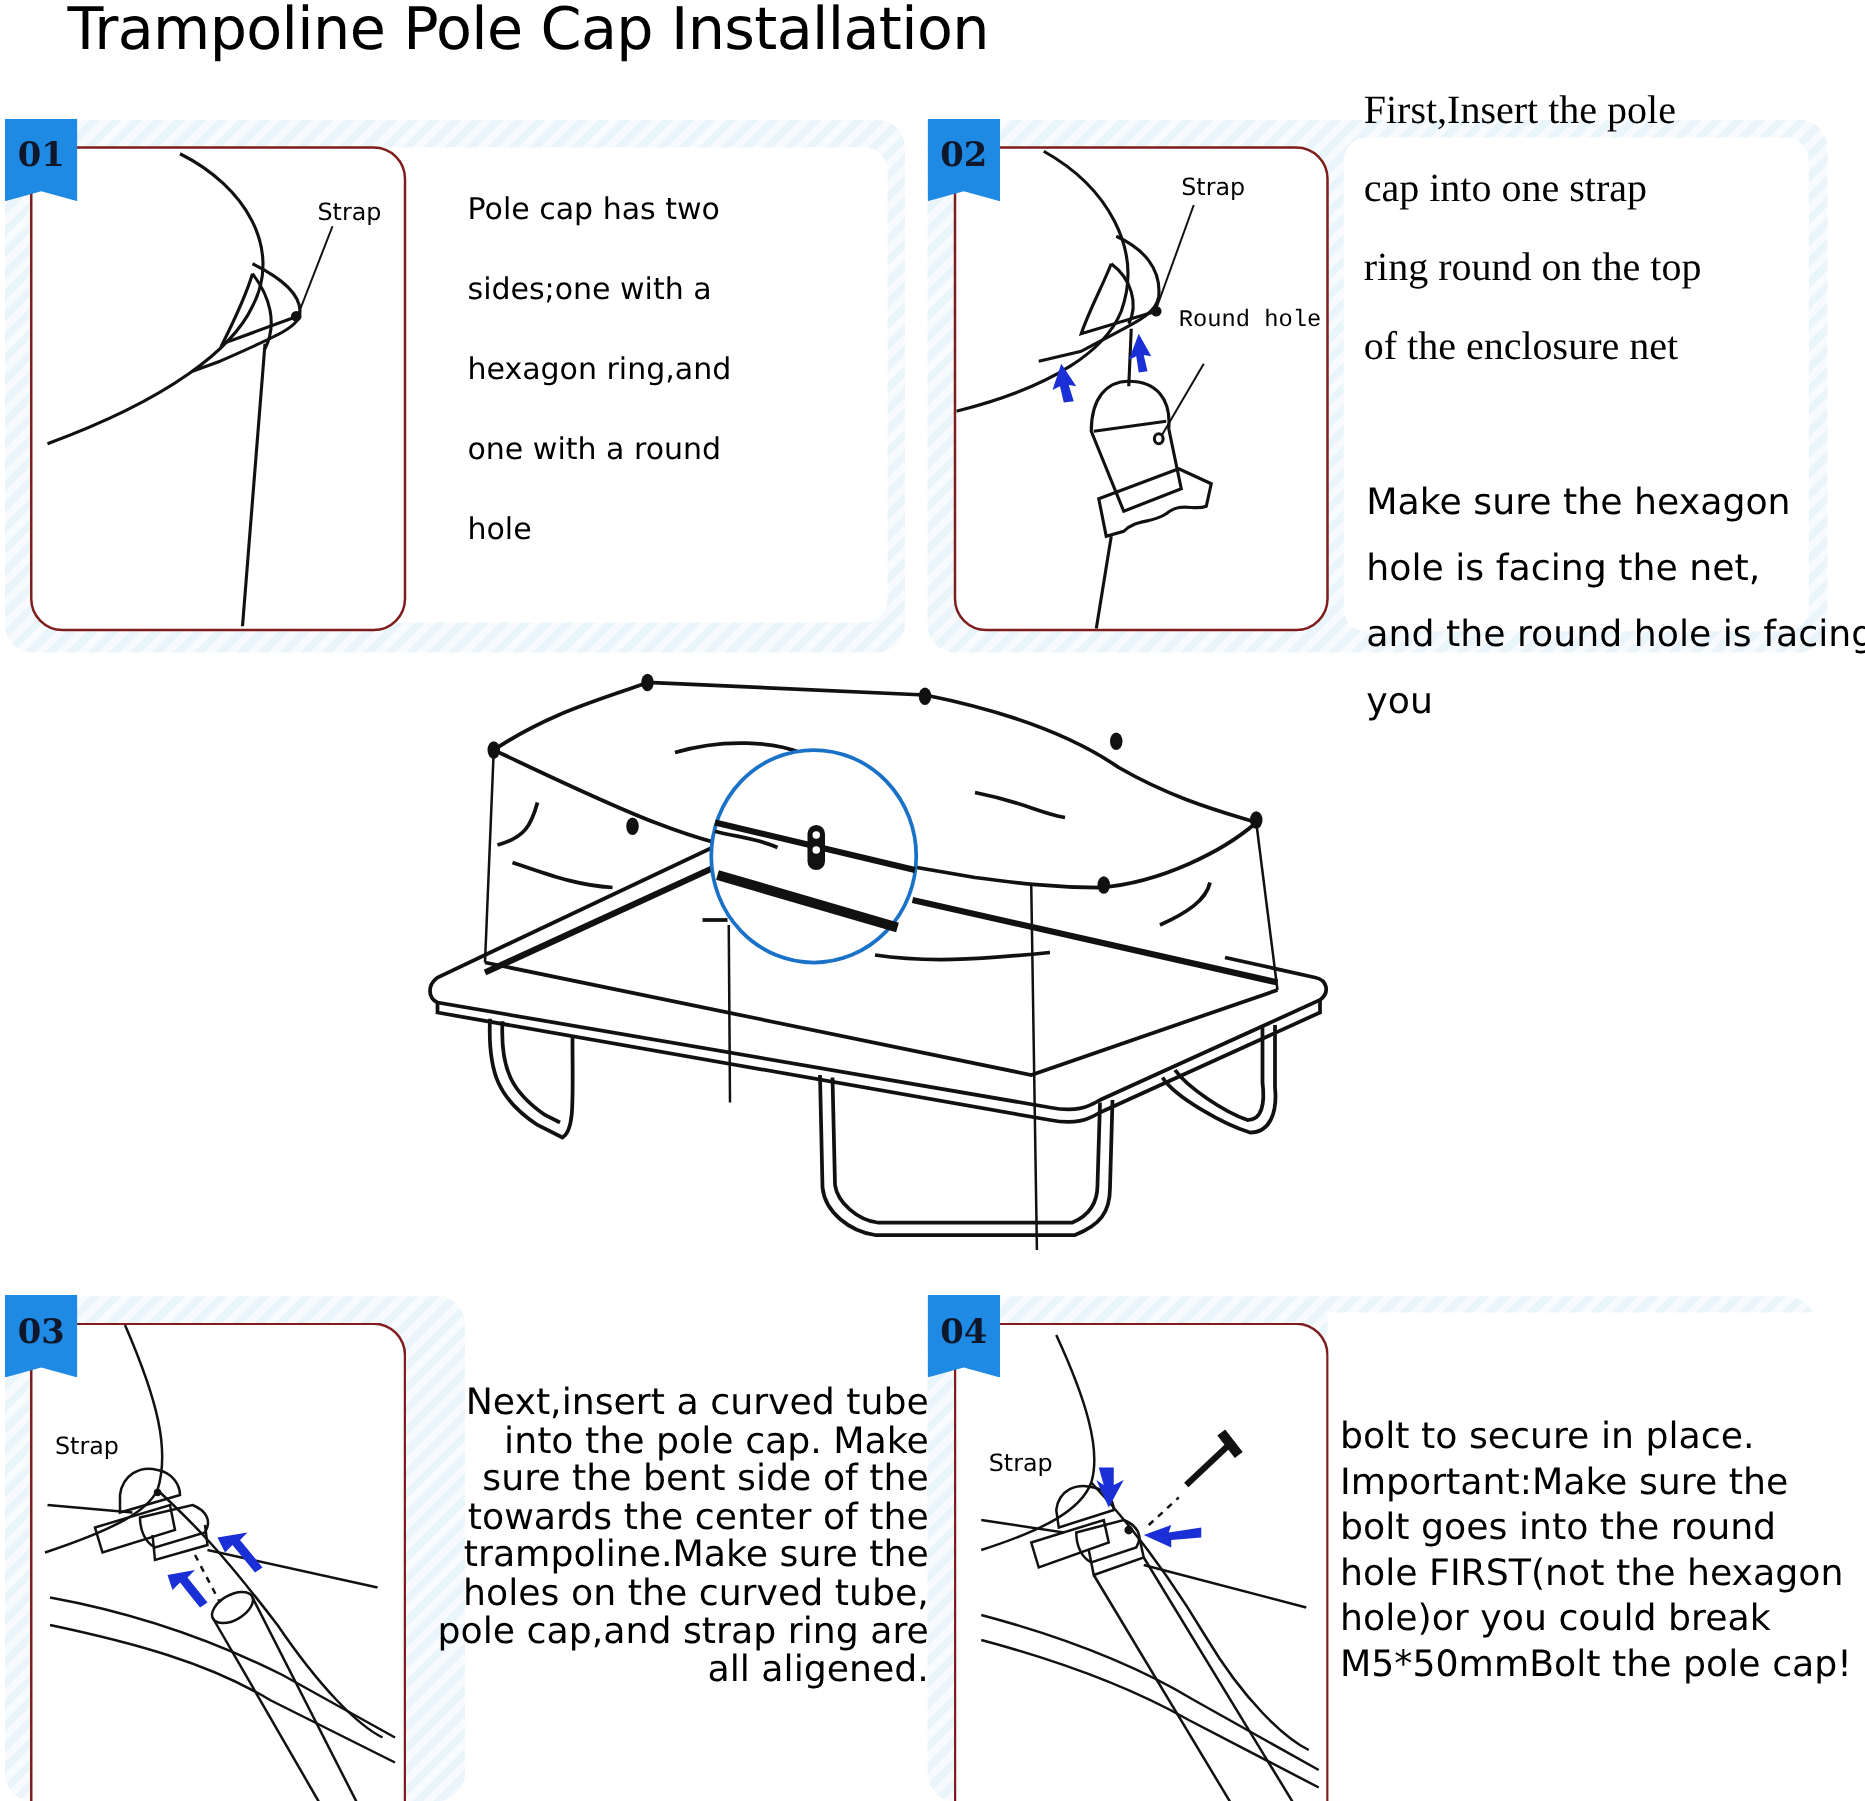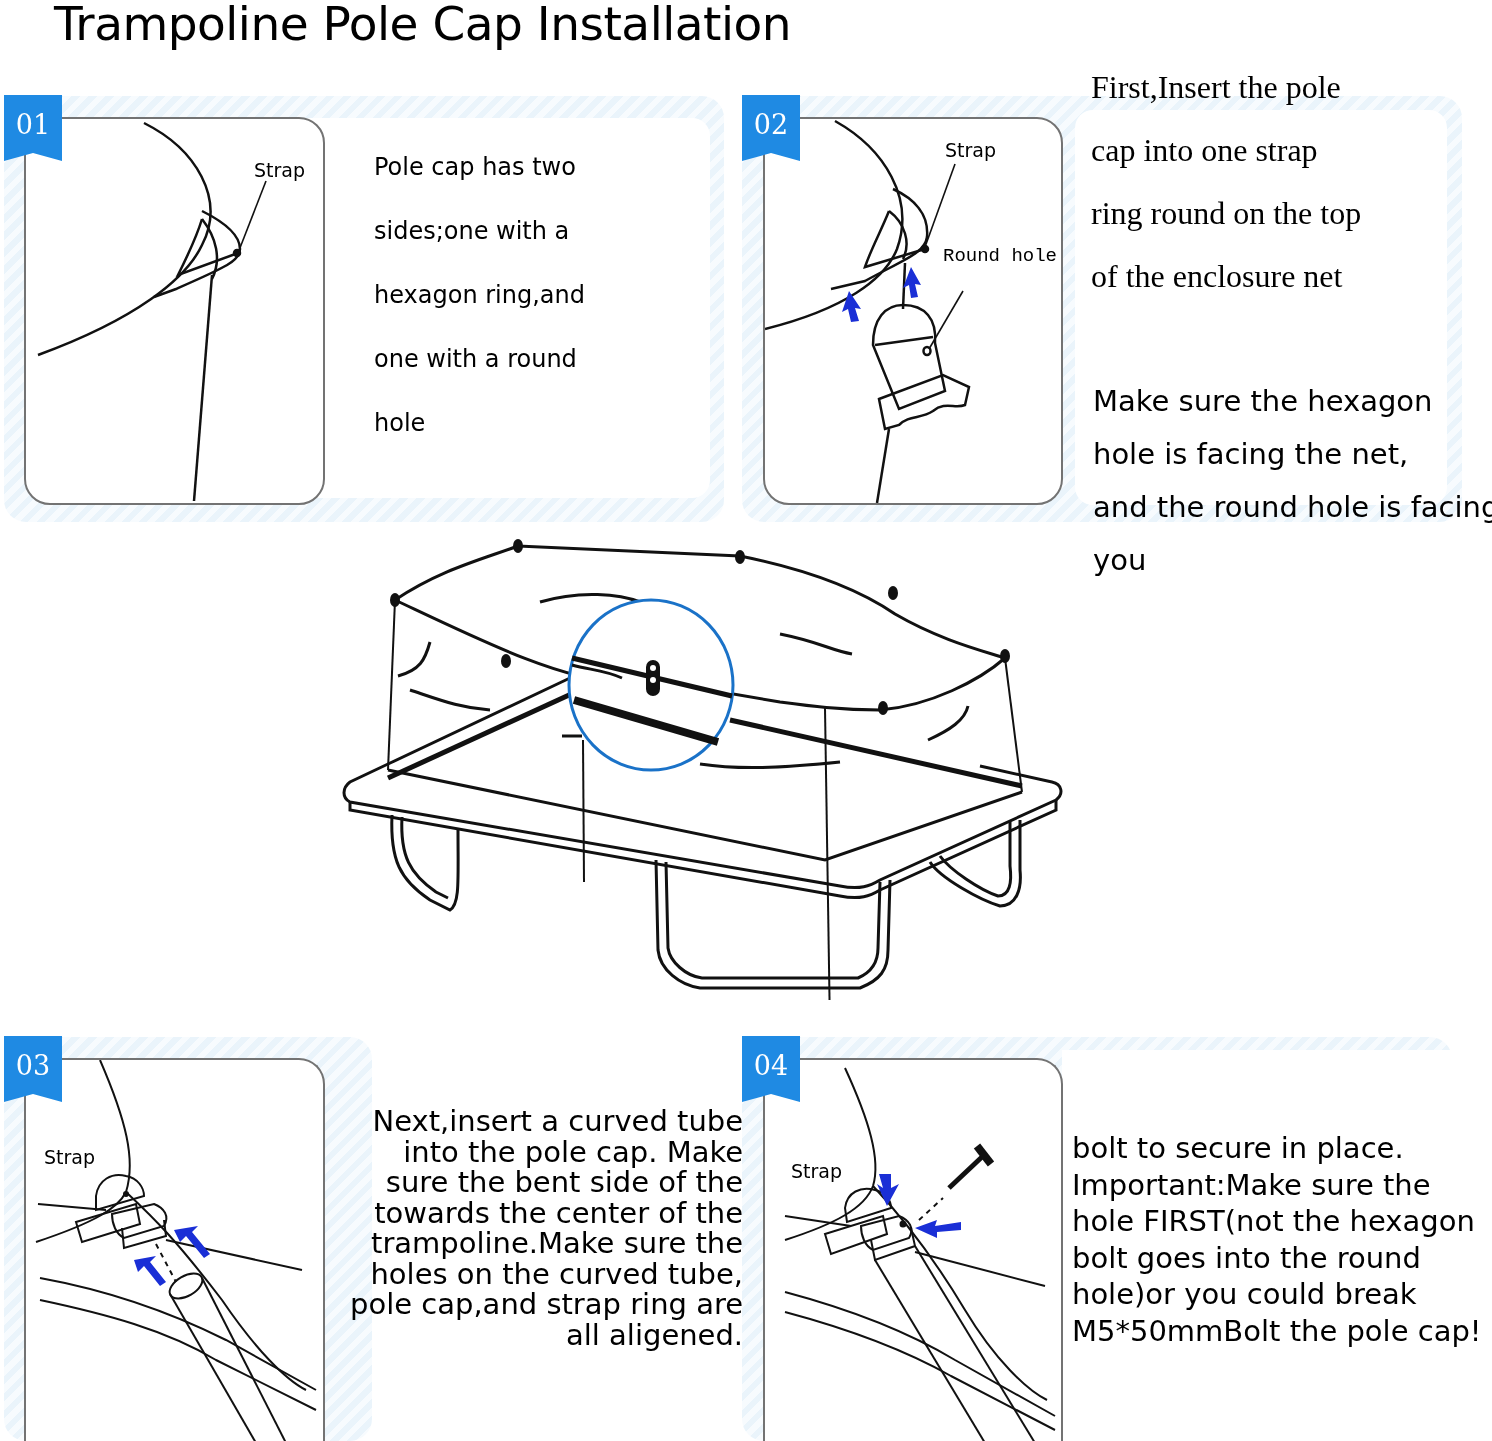--- a/index.html
+++ b/index.html
@@ -1,23 +1,23 @@
 <!DOCTYPE html>
 <html><head>
 <meta charset="utf-8">
 <style>
   html, body { margin:0; padding:0; background:#ffffff; }
   body { width:1492px; height:1441px; position:relative; overflow:hidden; font-family:"DejaVu Sans", sans-serif; color:#000; }
   .title { position:absolute; left:54px; top:-4px; font-size:47px; font-family:"DejaVu Sans", sans-serif; letter-spacing:-0.5px; white-space:nowrap; }
   .frame-bg { position:absolute; border-radius:22px;
      background: repeating-linear-gradient(135deg, #eaf4fb 0 6px, #f7fbfe 6px 12px); }
-  .panel { position:absolute; background:#fff; border:2px solid #737373; border-radius:26px; overflow:hidden; }
+  .panel { position:absolute; background:#fff; border:2px solid #7f1d1d; border-radius:26px; overflow:hidden; }
   .panel svg { position:absolute; left:0; top:0; }
-  .badge { position:absolute; width:58px; height:66px; background:#1f8ae3; color:#ffffff;
-     font-family:"DejaVu Serif", serif; font-weight:normal; font-size:27px; text-align:center; line-height:60px;
+  .badge { position:absolute; width:58px; height:66px; background:#1f8ae3; color:#0f172a;
+     font-family:"DejaVu Serif", serif; font-weight:bold; font-size:27px; text-align:center; line-height:60px;
      clip-path: polygon(0 0,100% 0,100% 100%,50% 88%,0 100%); }
   .txt { position:absolute; white-space:nowrap; }
   .t1 { font-size:24px; line-height:64px; }
   .t2 { font-size:32px; line-height:63px;font-family:Liberation Serif, serif; }
   .t2b { font-size:29px; line-height:53px; }
   .t3 { font-size:29px; line-height:30.5px; }
   .t4 { font-size:29px; line-height:36.5px; }
   .lbl { font-size:19px; }
 </style>
 </head>
@@ -206,17 +206,17 @@
       <path d="M114 114 L126 114 L126 128 L134 124 L122 146 L112 124 L118 128 Z"></path>
       <path d="M150 168 L172 160 L170 166 L196 162 L196 170 L172 172 L172 178 Z"></path>
     </g>
   </svg>
   <span class="txt lbl" style="left:26px;top:100px;">Strap</span>
 </div>
 <div class="badge" style="left: 742px; top: 1036px; background: rgb(31, 138, 227);">04</div>
 <div style="position:absolute;left:1072px;top:1130px;">
   <div class="txt t4" style="position:static">bolt to secure in place.</div>
   <div class="txt t4" style="position:static">Important:Make sure the</div>
+  <div class="txt t4" style="position:static">bolt goes into the round</div>
   <div class="txt t4" style="position:static">hole FIRST(not the hexagon</div>
-  <div class="txt t4" style="position:static">bolt goes into the round</div>
   <div class="txt t4" style="position:static">hole)or you could break</div>
   <div class="txt t4" style="position:static">M5*50mmBolt the pole cap!</div>
 </div>
 
 </body></html>

